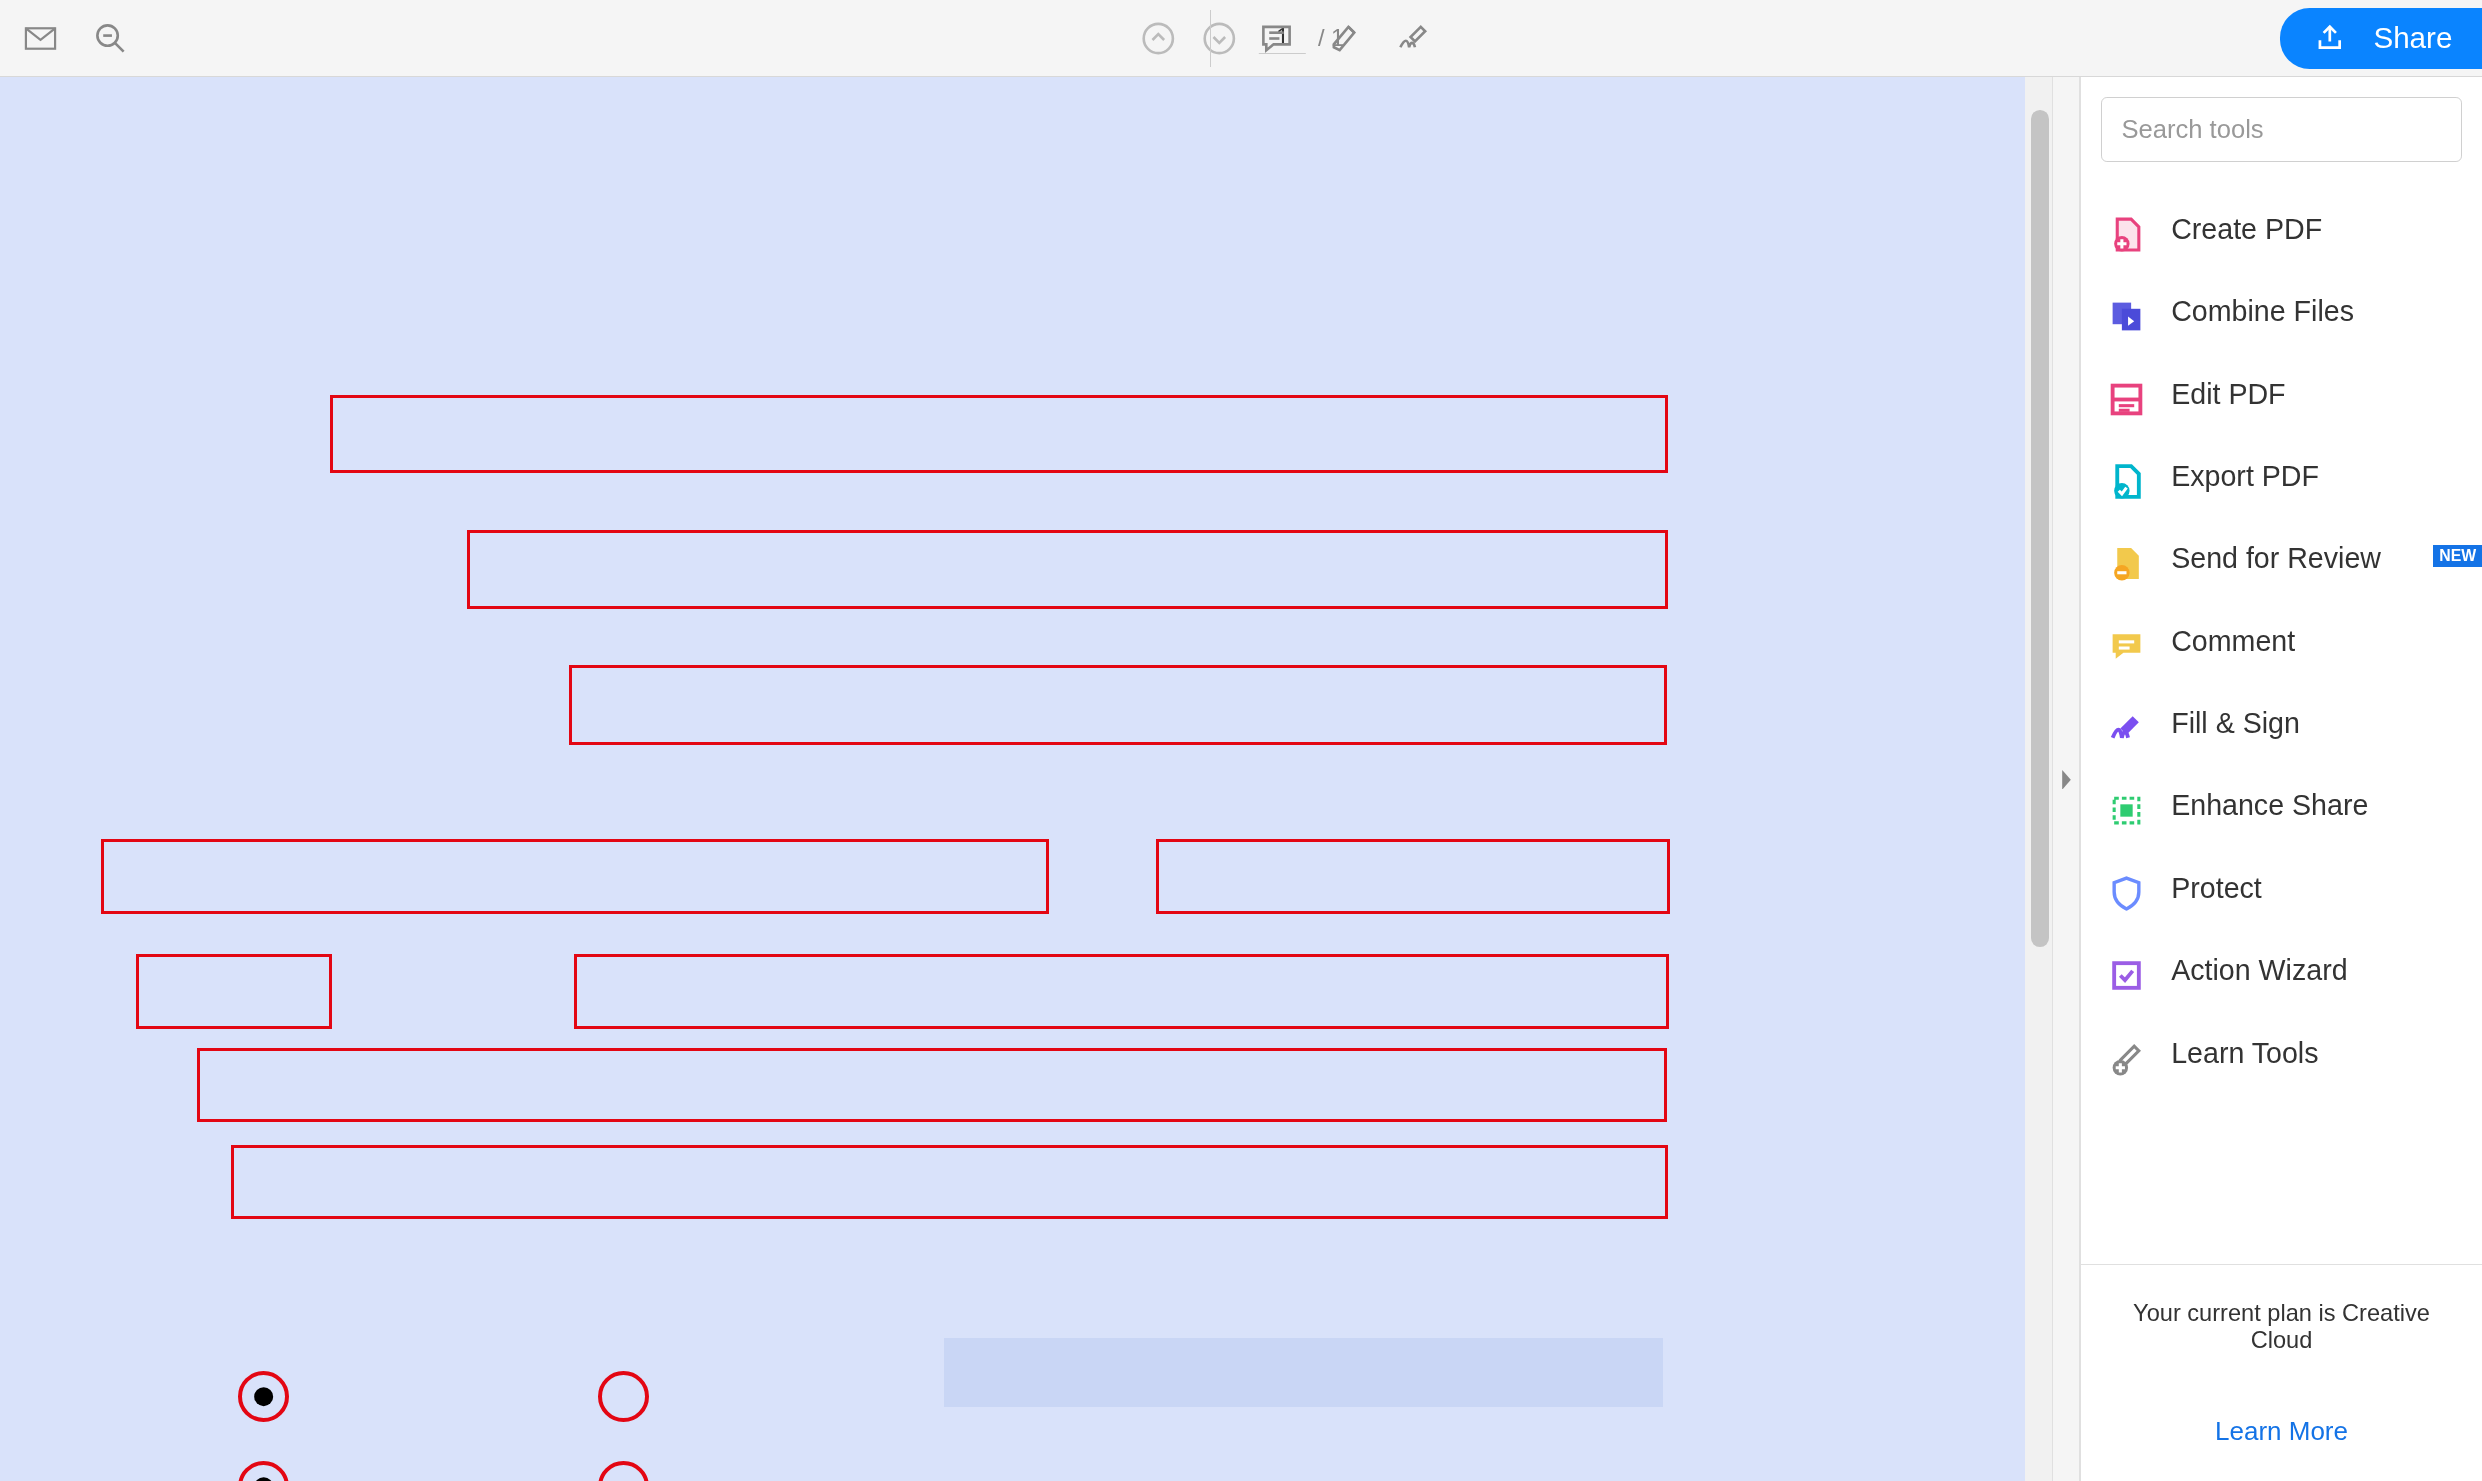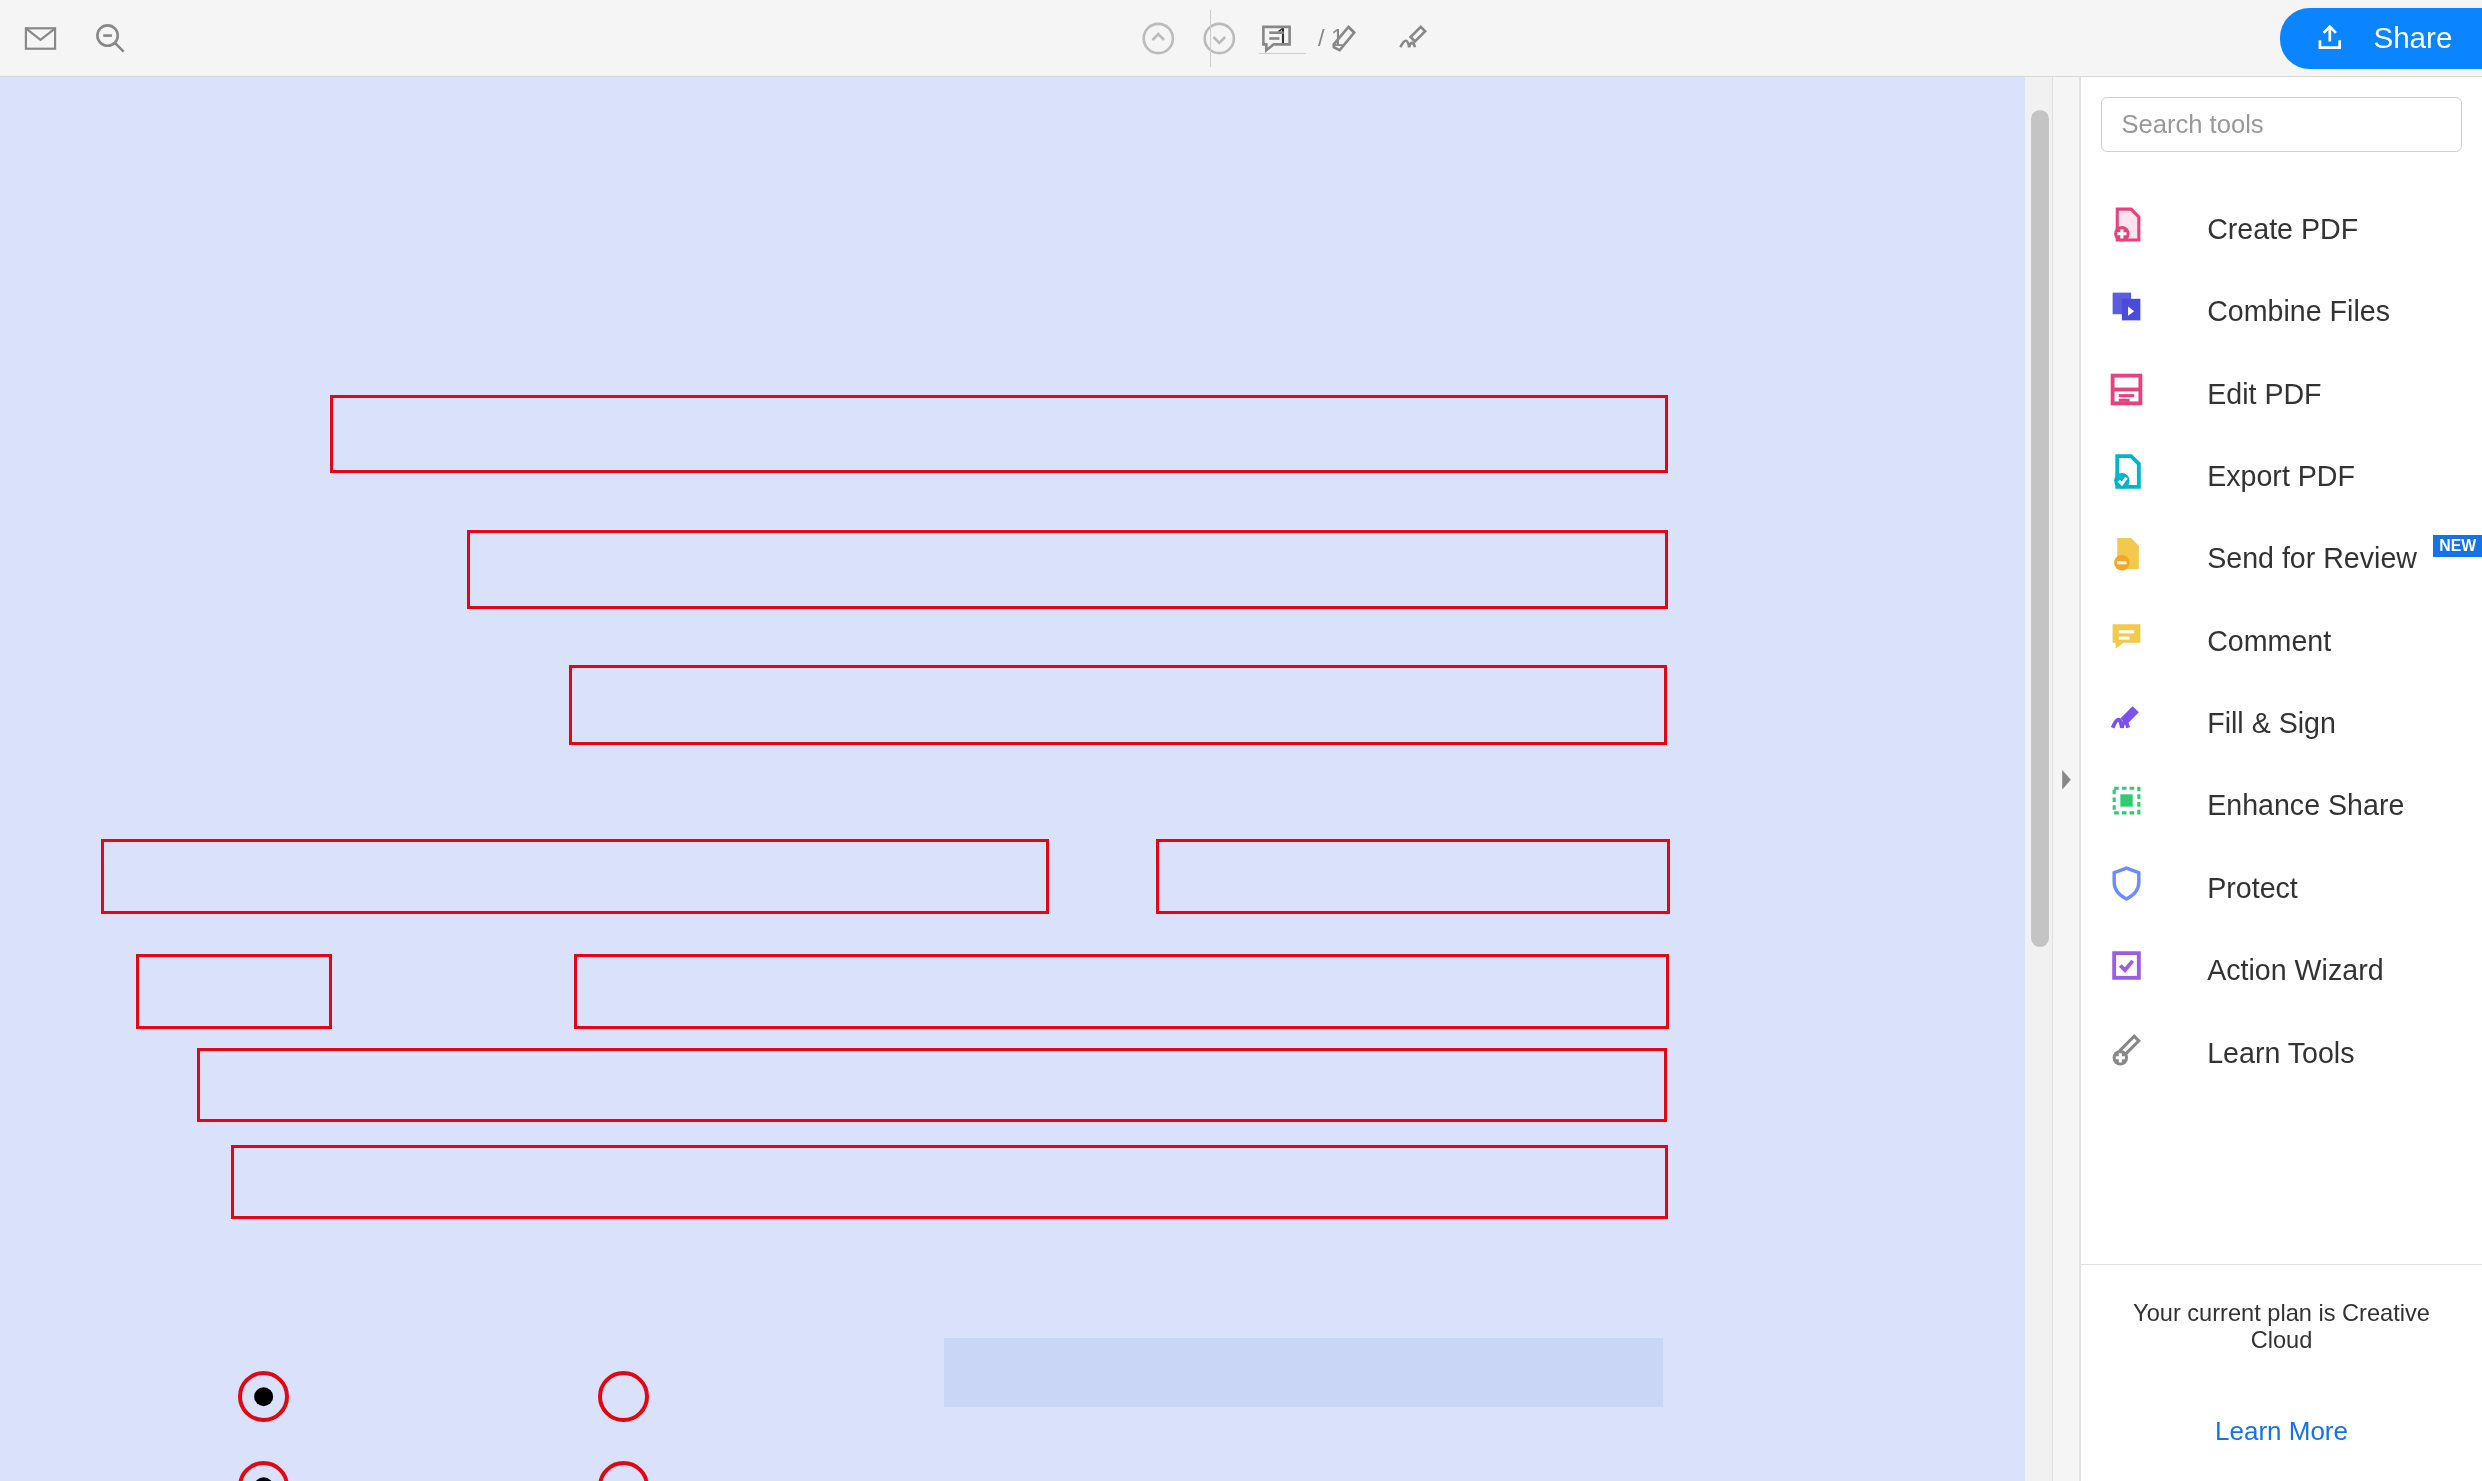--- a/index.html
+++ b/index.html
@@ -29,25 +29,25 @@
 
 .form-field { position: absolute; border: 3px solid #e30613; background: transparent; }
 .radio-outer { position: absolute; width: 51px; height: 51px; border: 4.9px solid #e30613; border-radius: 50%; background: transparent; }
 .radio-dot { position: absolute; width: 19.7px; height: 19.7px; background: #000; border-radius: 50%; left: 50%; top: 50%; transform: translate(-50%, -50%); }
 .faded-box { position: absolute; background: #c9d6f5; }
 
 .collapse-handle { width: 27.6px; height: 100%; background: #f5f5f5; border-left: 1px solid #e0e0e0; border-right: 1px solid #e0e0e0; display: flex; align-items: center; justify-content: center; cursor: pointer; color: #888; }
 
 .sidebar { width: 402px; background: #fff; display: flex; flex-direction: column; border-left: 1px solid #e0e0e0; }
 .search-wrap { padding: 19.7px 19.7px 11.8px 19.7px; }
-.search-input { width: 100%; height: 55px; border: 1px solid #d0d0d0; border-radius: 5.9px; padding: 0 19.7px; font-size: 25.6px; color: #333; }
+.search-input { width: 100%; height: 65px; border: 1px solid #d0d0d0; border-radius: 5.9px; padding: 0 19.7px; font-size: 25.6px; color: #333; }
 .search-input::placeholder { color: #999; }
 
 .tools-list { flex: 1; padding: 19.7px 0 0 0; }
-.tool-item { display: flex; align-items: flex-end; padding: 19.7px 23.6px; cursor: pointer; position: relative; gap: 36px; }
+.tool-item { display: flex; align-items: flex-start; padding: 19.7px 23.6px; cursor: pointer; position: relative; }
 .tool-icon { width: 43px; height: 43px; margin-right: 23.6px; display: flex; align-items: center; justify-content: center; }
 .tool-label { font-size: 28.6px; color: #333; }
 .new-badge { position: absolute; right: 0; top: 22px; background: #1473e6; color: #fff; font-size: 15.8px; font-weight: 700; padding: 2px 5.9px; }
 
 .sidebar-footer { border-top: 1px solid #e0e0e0; padding: 35px 19.7px; text-align: center; }
 .plan-text { font-size: 23.6px; color: #333; margin-bottom: 62px; }
 .learn-more { font-size: 26px; color: #1473e6; cursor: pointer; }
 </style>
 </head>
 <body>

